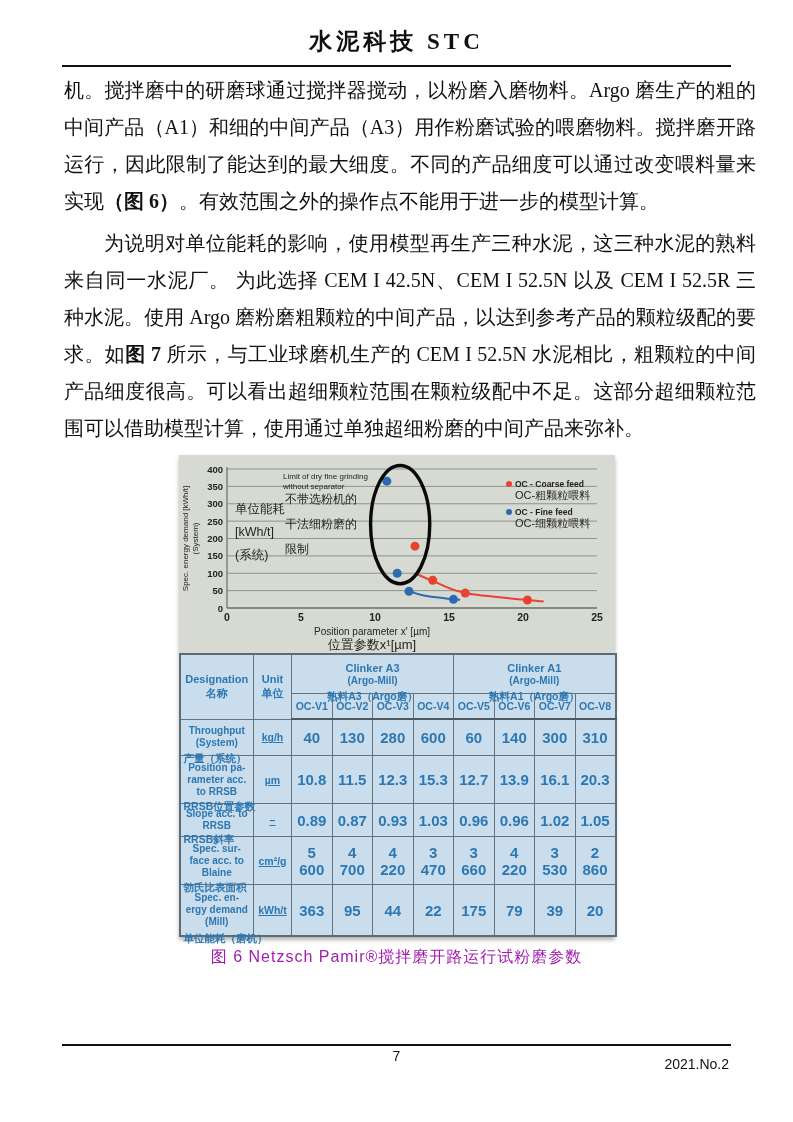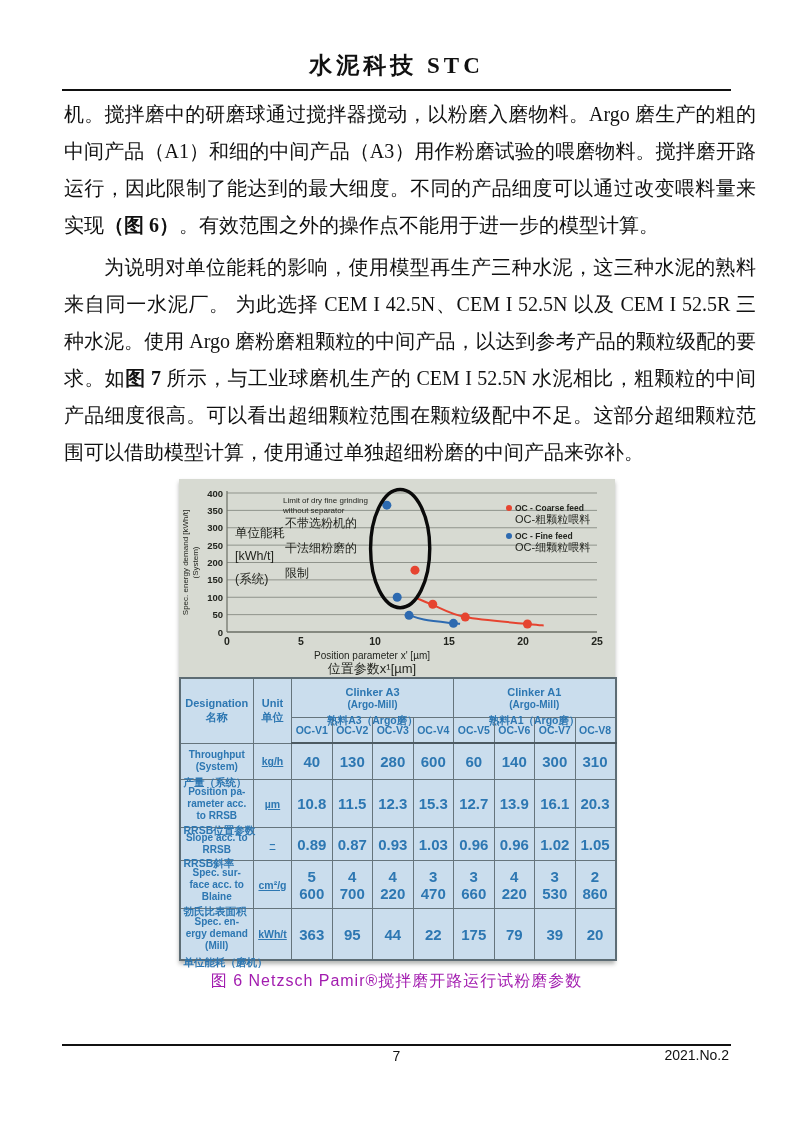--- a/index.html
+++ b/index.html
@@ -2,21 +2,21 @@
 <html><head>
 <meta charset="utf-8">
 <style>
   html,body{margin:0;padding:0;background:#ffffff;}
   .page{
     position:relative;width:793px;height:1122px;margin:0 auto;background:#fff;
     font-family:"Liberation Serif","DejaVu Serif",serif;color:#111;overflow:hidden;
   }
   .header-title{
     text-align:center;font-size:23px;font-weight:700;letter-spacing:4px;
-    padding-top:50px;font-family:"Liberation Serif","DejaVu Serif",serif;
+    padding-top:26px;font-family:"Liberation Serif","DejaVu Serif",serif;
   }
   .header-rule{border:none;border-top:2.5px solid #111;margin:8px 62px 0 62px;}
   .body-text{
     margin:5px 37px 0 64px;font-size:20px;line-height:37px;
     text-align:justify;text-justify:inter-ideograph;
   }
   .body-text.indent{text-indent:2em;}
   .body-text .b{font-weight:700;}
   .section-heading{
     margin:7px 62px 0 64px;font-size:20px;font-weight:700;
@@ -57,21 +57,21 @@
   tbody tr:nth-child(4) td{height:45px;}
   tbody tr:nth-child(5) td{height:48px;}
   .figure-caption{
     text-align:center;font-size:16px;margin-top:10px;color:#a21caf;
     font-family:"Liberation Sans","DejaVu Sans",sans-serif;letter-spacing:1px;
   }
   .footer{position:absolute;left:62px;right:62px;top:1044px;}
   .footer-rule{border:none;border-top:2px solid #111;margin:0;}
   .footer-row{position:relative;height:22px;font-family:"Liberation Sans","DejaVu Sans",sans-serif;}
   .footer-page{position:absolute;left:0;right:0;text-align:center;top:2px;font-size:14px;}
-  .footer-issue{position:absolute;right:2px;top:1px;font-size:14px;}
+  .footer-issue{position:absolute;right:2px;top:10px;font-size:14px;}
 </style>
 </head>
 <body>
 
 <div class="page">
 
   <div class="header-title">水泥科技 STC</div>
   <hr class="header-rule">
 
   <p class="body-text"><span>机。搅拌磨中的研磨球通过搅拌器搅动，以粉磨入磨物料。Argo 磨生产的粗的中间产品（A1）和细的中间产品（A3）用作粉磨试验的喂磨物料。搅拌磨开路运行，因此限制了能达到的最大细度。不同的产品细度可以通过改变喂料量来实现</span><span class="b">（图 6）</span><span>。有效范围之外的操作点不能用于进一步的模型计算。</span></p>

